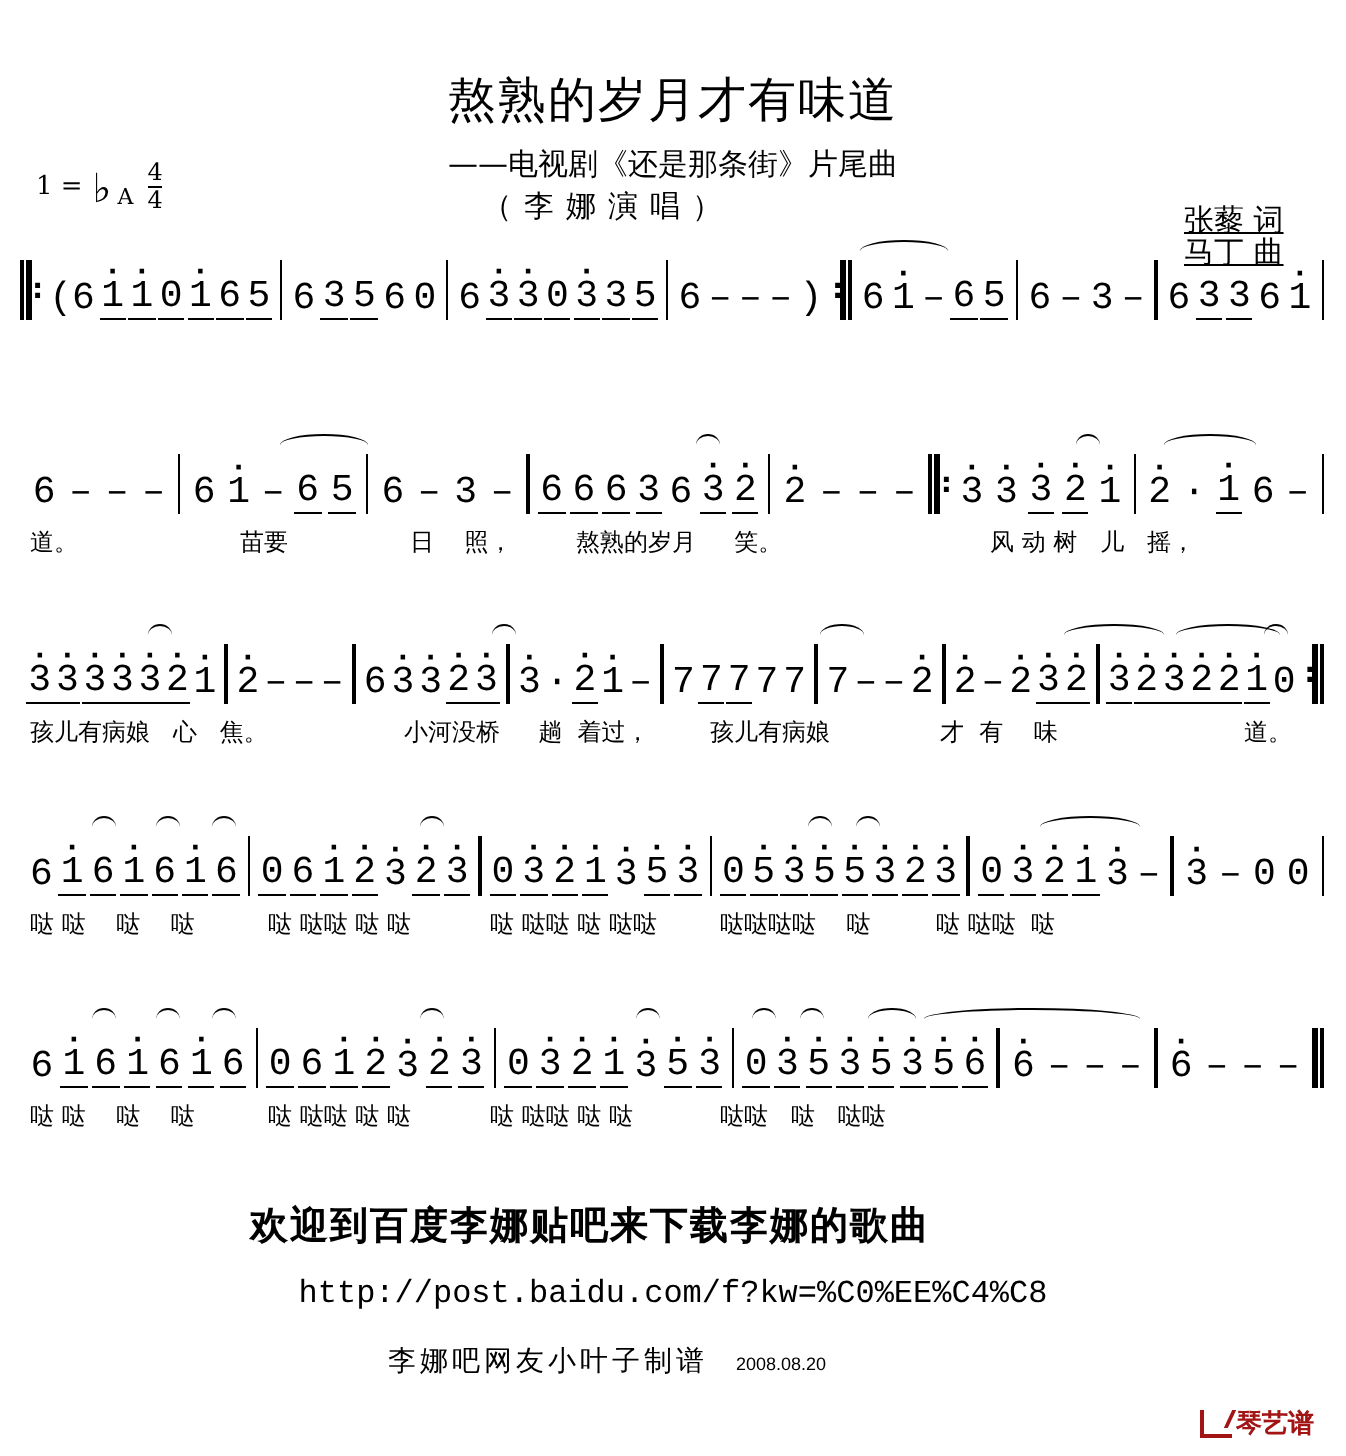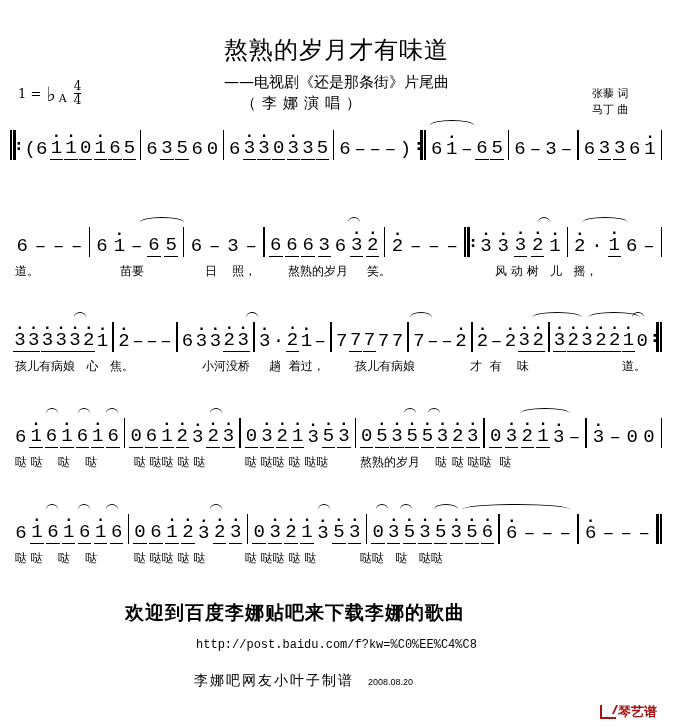--- a/index.html
+++ b/index.html
@@ -7,40 +7,40 @@
          font-family:"DejaVu Sans", sans-serif; }
   .abs { position:absolute; }
   .title { left:0; width:673px; top:34px; text-align:center; font-size:24px; font-family:"DejaVu Serif", serif; letter-spacing:1px; }
   .subtitle { left:0; width:673px; top:73px; text-align:center; font-size:15px; }
   .singer { left:16px; width:576px; top:94px; text-align:center; font-size:15px; letter-spacing:6px; }
   .key { left:18px; top:80px; font-family:"DejaVu Serif", serif; font-size:13px; display:flex; align-items:center; gap:3px; }
   .key .flat { font-size:20px; margin-left:2px; }
   .key .kl { font-size:11px; position:relative; top:5px; }
   .key .ts { display:inline-flex; flex-direction:column; align-items:center; font-size:12px; line-height:13px; margin-left:4px; }
   .key .ts span:first-child { border-bottom:1px solid #000; }
-  .credits { left:592px; top:86px; font-size:11px; line-height:16px; }
+  .credits { left:592px; top:102px; font-size:15px; line-height:16px;text-decoration:underline; }
 
   .staff-row { position:absolute; left:10px; width:652px; height:60px; }
   .notes { position:absolute; left:0; top:0; height:30px; width:100%; display:flex; align-items:flex-end; }
   .measure { position:relative; flex:1 1 auto; display:flex; align-items:flex-end; justify-content:space-around; height:30px; padding:0 3px; }
   .bar { width:1.5px; background:#000; height:30px; flex:0 0 auto; }
   .dbar { width:6px; height:30px; flex:0 0 auto; position:relative; }
   .dbar::before { content:""; position:absolute; left:0; top:0; width:1.5px; height:30px; background:#000; }
   .dbar::after { content:""; position:absolute; left:3px; top:0; width:3px; height:30px; background:#000; }
   .dbar.end::before { left:0; } 
   .rep-colon { font-size:14px; line-height:14px; align-self:center; width:4px; font-weight:bold; }
   .n { position:relative; font-family:"Liberation Mono", monospace; font-size:19px; line-height:22px; padding:0 1px; display:inline-block; }
   .n.u { border-bottom:1.3px solid #000; }
   .n.hi::before { content:"·"; position:absolute; left:50%; transform:translateX(-50%); top:-12px; font-size:16px; font-weight:bold; }
   .lyrics { position:absolute; left:0; top:36px; width:100%; height:18px; display:flex; font-size:12px; }
   .lyr { position:absolute; white-space:pre; font-size:12px; }
   .slur { position:absolute; border-top:1.2px solid #000; border-radius:50% 50% 0 0; height:10px; }
 
   .ad1 { left:0; width:590px; top:600px; text-align:center; font-size:19px; font-weight:bold; font-family:"DejaVu Serif", serif; letter-spacing:1px; }
-  .ad2 { left:0; width:673px; top:638px; text-align:center; font-size:12px; font-family:"Liberation Mono", monospace; }
+  .ad2 { left:0; width:673px; top:638px; text-align:center; font-size:16px; font-family:"Liberation Mono", monospace; }
   .ad3 { left:194px; top:672px; font-size:14px; font-family:"DejaVu Serif", serif; letter-spacing:2px; }
   .ad3 .date { font-size:9px; letter-spacing:0; margin-left:14px; font-family:"Liberation Sans", sans-serif; }
   .logo { left:600px; top:703px; display:flex; align-items:center; gap:2px; color:#a31515; font-size:13px; font-weight:bold; }
   .logo .mark { width:14px; height:12px; border-left:2.5px solid #a31515; border-bottom:2.5px solid #a31515; position:relative; }
   .logo .mark::after { content:""; position:absolute; left:3px; top:0; width:9px; height:9px; border-right:2px solid #a31515; transform:skewX(-25deg); }
 </style>
 </head>
 <body>
 
 <div class="abs title">熬熟的岁月才有味道</div>
@@ -349,22 +349,22 @@
       <span class="slur" style="left: 68px; top: -10px; width: 12px;"></span>
       <span class="slur" style="left: 96px; top: -10px; width: 12px;"></span>
       <span class="slur" style="left: 200px; top: -10px; width: 12px;"></span>
       <span class="slur" style="left: 394px; top: -10px; width: 12px;"></span>
       <span class="slur" style="left: 418px; top: -10px; width: 12px;"></span>
       <span class="slur" style="left: 510px; top: -10px; width: 50px;"></span>
       <div class="lyrics">
         <span class="lyr" style="left: 5px;">哒 哒    哒    哒</span>
         <span class="lyr" style="left: 124px;">哒 哒哒 哒 哒</span>
         <span class="lyr" style="left: 235px;">哒 哒哒 哒 哒哒</span>
-        <span class="lyr" style="left: 350px;">熬熟的岁月    哒</span>
-        <span class="lyr" style="left: 442px;">哒 哒哒  哒</span>
+        <span class="lyr" style="left: 350px;">哒哒哒哒    哒</span>
+        <span class="lyr" style="left: 458px;">哒 哒哒  哒</span>
       </div>
     </div>
     <div class="staff-row" style="top: 514px;">
       <div class="notes">
         <div class="measure">
           <span class="n">6</span>
           <span class="n u hi">1</span>
           <span class="n u">6</span>
           <span class="n u hi">1</span>
           <span class="n u">6</span>

